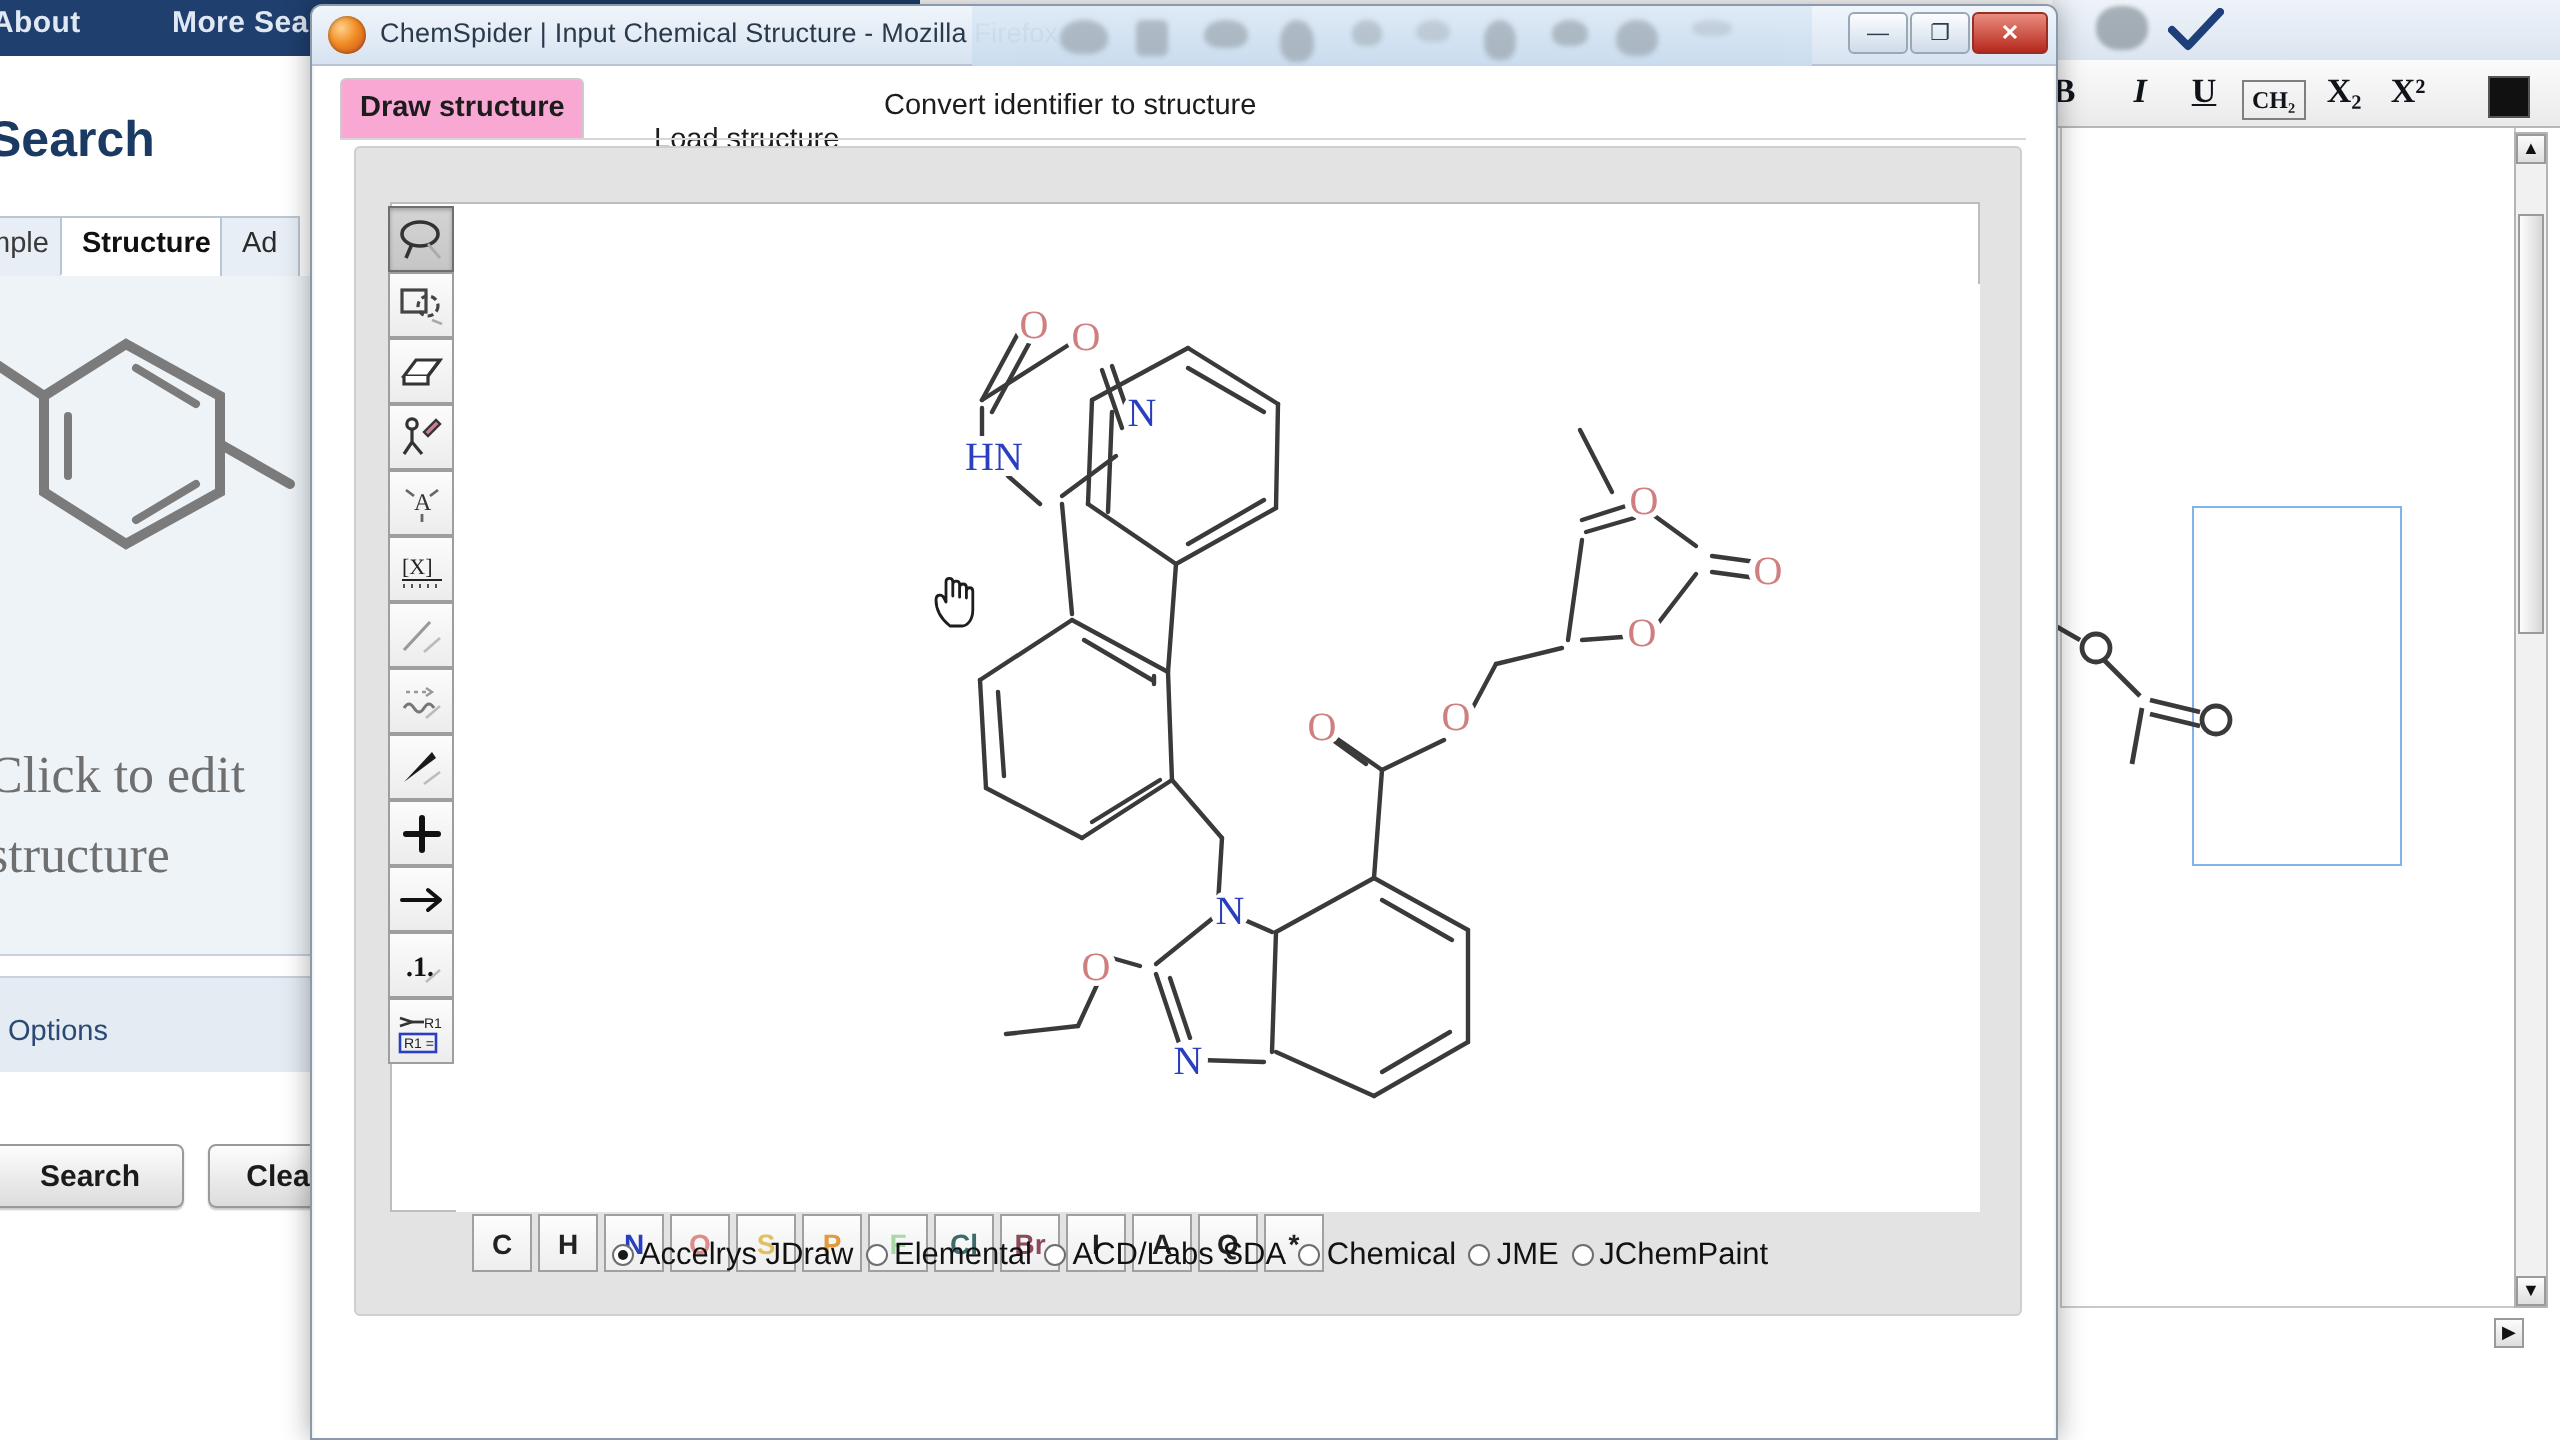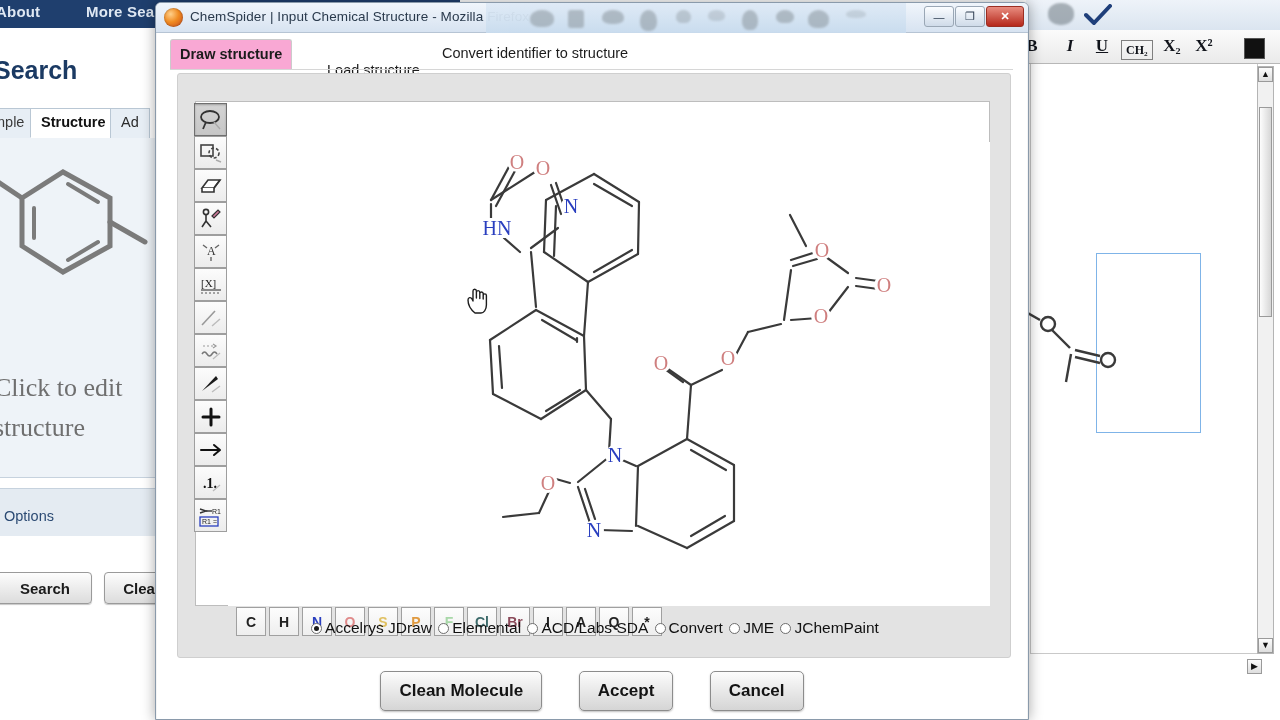--- a/index.html
+++ b/index.html
@@ -706,31 +706,26 @@
             <div class="elbtn" style="left:330px;">A</div>
             <div class="elbtn" style="left:363px;">Q</div>
             <div class="elbtn" style="left:396px;">*</div>
           </div>
         </div>
 
         <div class="radiorow">
           <span class="opt"><span class="radio on"></span><span>Accelrys JDraw</span></span>
           <span class="opt"><span class="radio"></span><span>Elemental</span></span>
           <span class="opt"><span class="radio"></span><span>ACD/Labs SDA</span></span>
-          <span class="opt"><span class="radio"></span><span>Convert</span></span>
+          <span class="opt"><span class="radio"></span><span>Chemical</span></span>
           <span class="opt"><span class="radio"></span><span>JME</span></span>
           <span class="opt"><span class="radio"></span><span>JChemPaint</span></span>
         </div>
       </div>
 
-      <div class="dlg-buttons">
-        <span class="dlgbtn">Clean Molecule</span>
-        <span class="dlgbtn">Accept</span>
-        <span class="dlgbtn">Cancel</span>
-      </div>
     </div>
   </div>
 
   <svg class="cursor" viewBox="0 0 26 30">
     <path d="M9 27 C4 23 2 18 2 14 C2 11 5 11 6 13 L7 15 L7 5 C7 2.6 10.4 2.6 10.4 5 L10.4 12 L10.4 6.4 C10.4 4 13.8 4 13.8 6.4 L13.8 12.6 L13.8 7.8 C13.8 5.4 17.2 5.4 17.2 7.8 L17.2 13 L17.2 9.6 C17.2 7.3 20.4 7.3 20.4 9.6 L20.4 19 C20.4 24 17.6 27 15 27 Z" fill="#ffffff" stroke="#1d1d1d" stroke-width="1.4" stroke-linejoin="round"></path>
   </svg>
 
 </div>
 
 </body></html>

